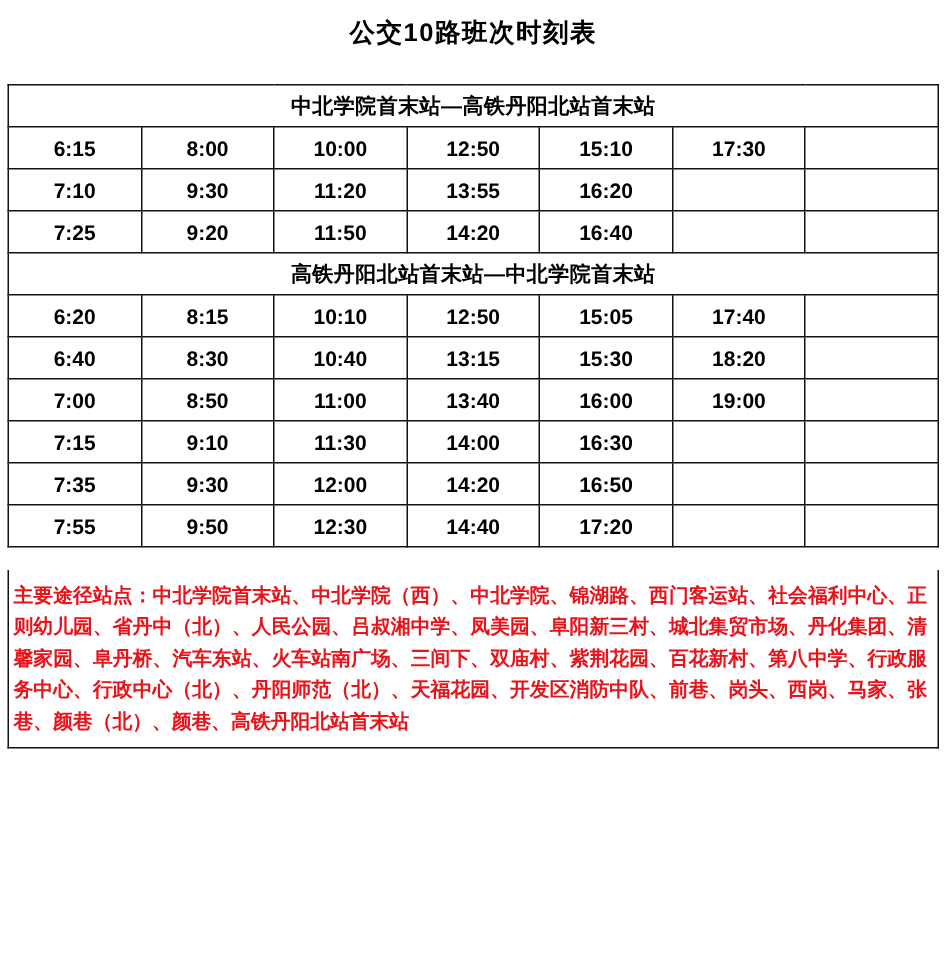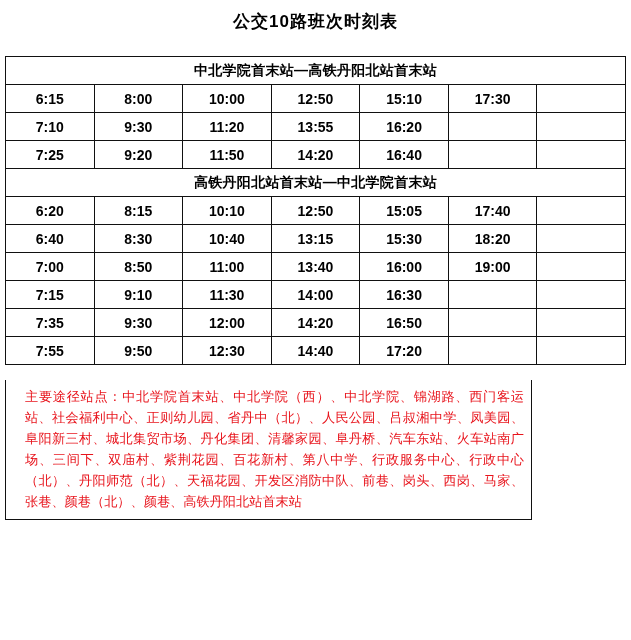--- a/index.html
+++ b/index.html
@@ -53,26 +53,26 @@
     padding-left: 6px;
     height: 28px;
     letter-spacing: 0.3px;
   }
   td.empty {
     background: #ffffff;
   }
   .footer {
     border: 1px solid #111111;
     border-top: none;
-    width: 527px;
+    width: 621px;
     margin: 0 5px;
     box-sizing: border-box;
-    padding: 6px 7px 7px 19px;
+    padding: 6px 7px 7px 3px;
     font-size: 13.2px;
-    font-weight: normal;
+    font-weight: bold;
     line-height: 21px;
     color: #e8141c;
     text-align: justify;
   }
 </style>
 </head>
 <body>
 
 <div class="page">
 

